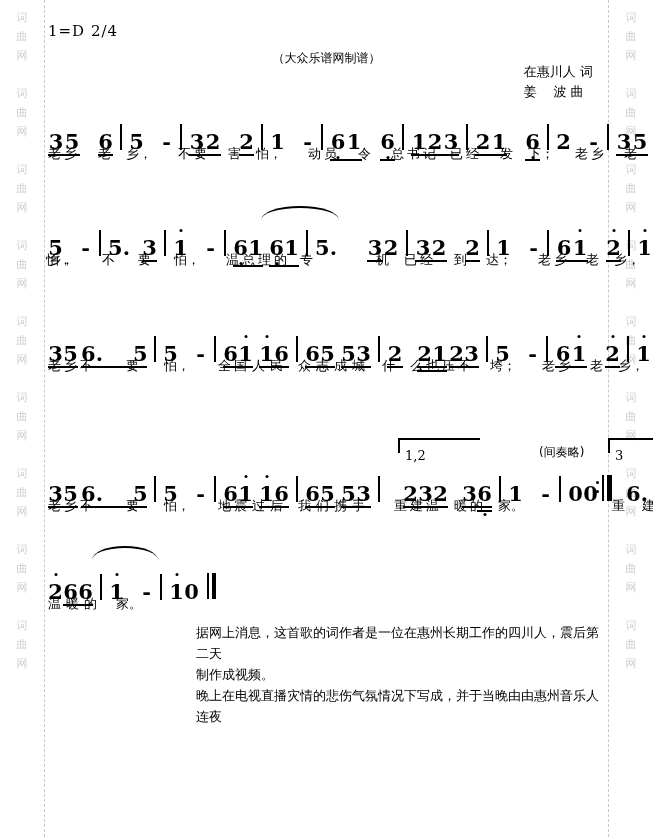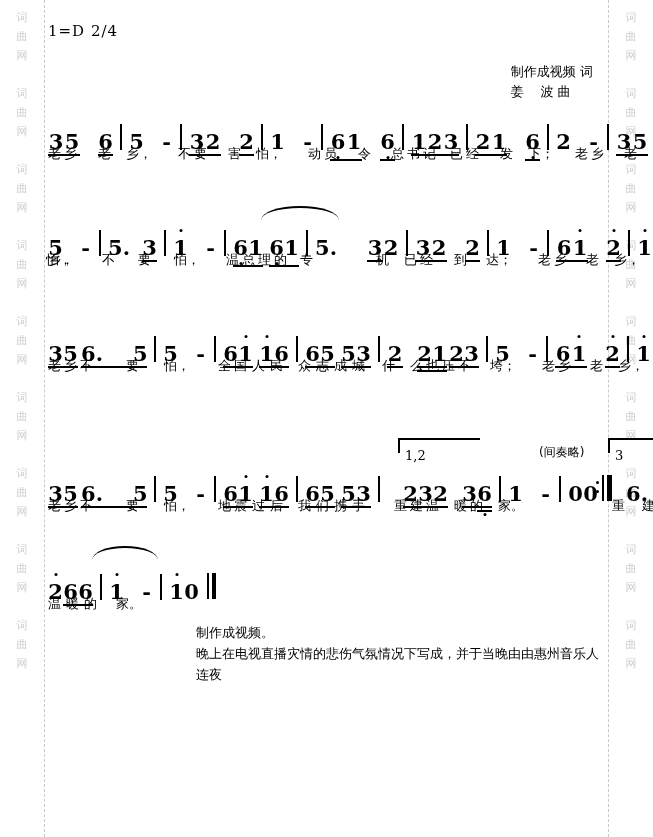--- a/index.html
+++ b/index.html
@@ -177,22 +177,23 @@
   <span class="wm">词</span>
   <span class="wm">曲</span>
   <span class="wm">网</span>
 </div>
 
 <div class="sheet">
 
 
   <div class="meta">
     <div class="key">1=D  2/4</div>
+    <div class="maker">（大众乐谱网制谱）</div>
     <div class="credits">
-      <div class="row">制作成视频 词</div>
+      <div class="row">在惠川人 词</div>
       <div class="row">姜    波 曲</div>
     </div>
   </div>
 
   <div class="system" style="height:96px;">
     <div class="staffline" style="left:2px;top:6px;">
       <div class="notes">
         <span class="cell" style="width:16px">
             <span class="num">3</span>
             <span class="beam1" style="left:0;right:-16px"></span>
@@ -774,17 +775,18 @@
     <div class="slur" style="left:46px;top:-4px;width:66px;"></div>
     <div class="lyrics" style="top:46px;">
       <span class="ly" style="left:2px">温</span>
       <span class="ly" style="left:20px">暖</span>
       <span class="ly" style="left:38px">的</span>
       <span class="ly" style="left:70px">家。</span>
     </div>
   </div>
 
   <div class="footer">
+    <div>据网上消息，这首歌的词作者是一位在惠州长期工作的四川人，震后第二天</div>
     <div>制作成视频。</div>
     <div>晚上在电视直播灾情的悲伤气氛情况下写成，并于当晚由由惠州音乐人连夜</div>
   </div>
 
 </div>
 
 </body></html>

